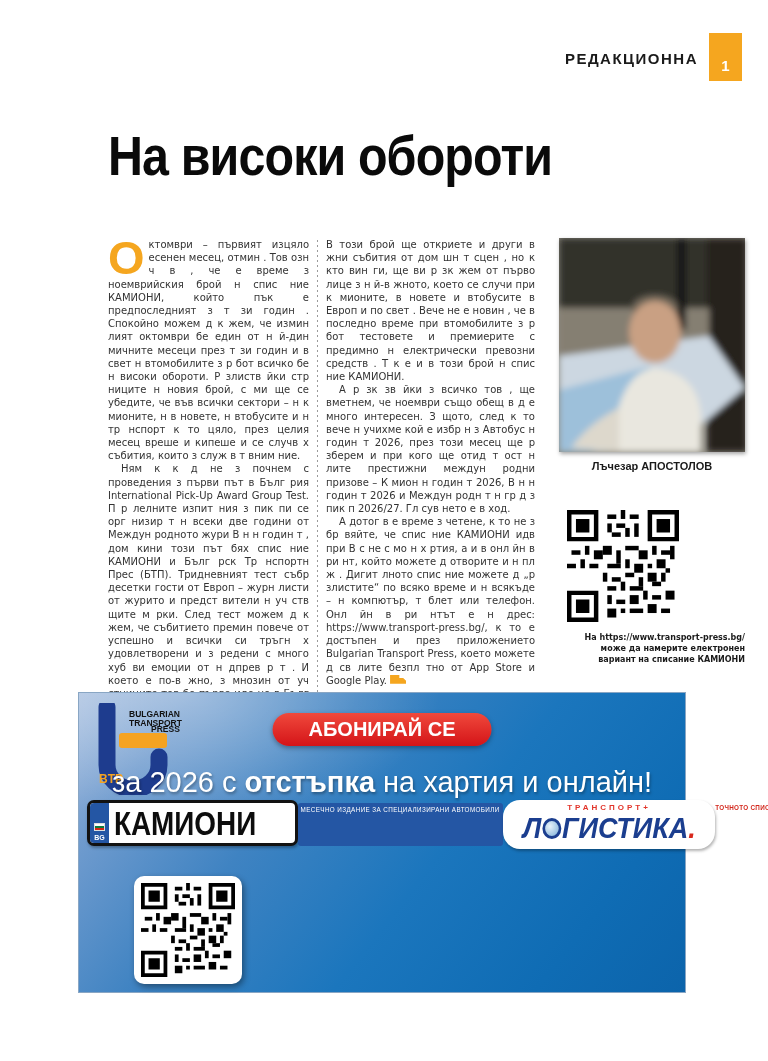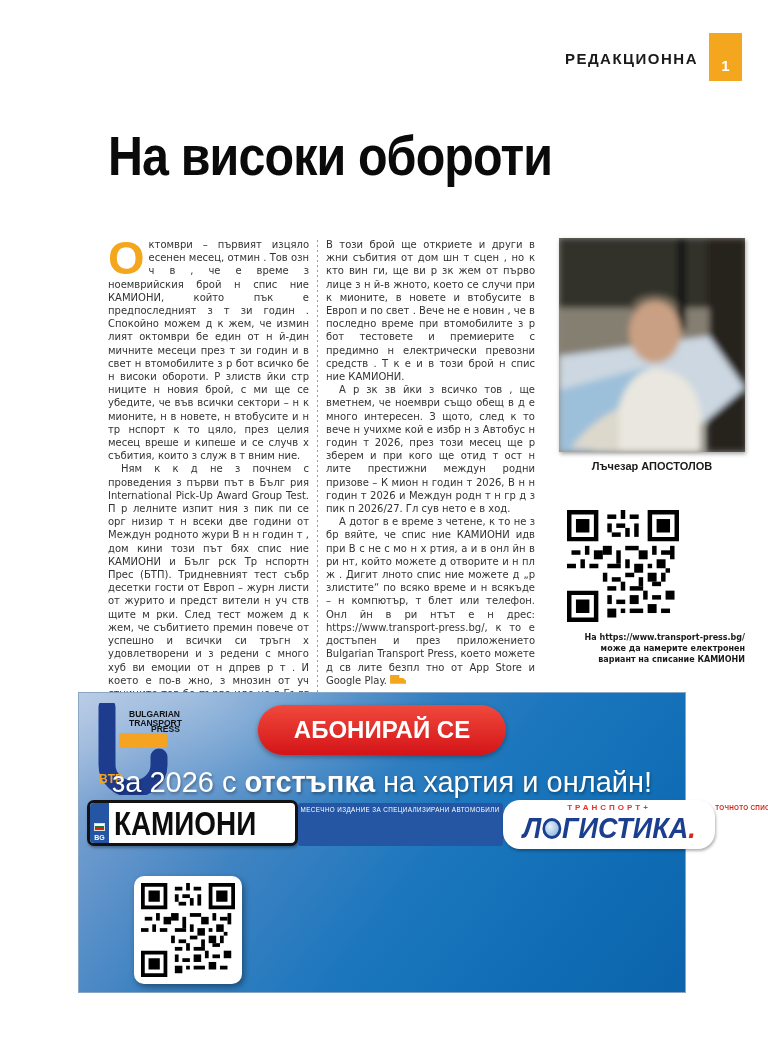--- a/index.html
+++ b/index.html
@@ -63,24 +63,24 @@
   
   .banner {
     position:absolute; left:78px; top:692px; width:608px; height:301px;
     background:
       radial-gradient(ellipse 420px 220px at 18% 0%, rgba(255,255,255,.35), rgba(255,255,255,0) 60%),
       linear-gradient(128deg,#a9c0e0 0%,#6f9bce 14%,#3f83c2 34%,#1b76bd 58%,#0f6cb4 82%,#0c64ab 100%);
     border:1px solid #89a6c4;
   }
   .btp-logo { position:absolute; left:14px; top:10px; }
   .subscribe-btn {
-    position:absolute; left:50%; top:12px; transform:translateX(-50%);
+    position:absolute; left:50%; top:20px; transform:translateX(-50%);
     background:linear-gradient(#f0493c,#d41418); color:#fff;
-    font-family:"Liberation Sans",sans-serif; font-weight:bold; font-size:24px;
-    padding:11px 36px; border-radius:28px; white-space:nowrap;
+    font-family:"Liberation Sans",sans-serif; font-weight:bold; font-size:20px;
+    padding:5px 36px; border-radius:28px; white-space:nowrap;
     box-shadow:0 2px 5px rgba(0,0,0,.35); border:none; cursor:pointer;
   }
   .banner-tagline {
     position:absolute; top:73px; left:0; width:100%; text-align:center;
     font-family:"Liberation Sans",sans-serif; font-size:29px; color:#fff;
     text-shadow:1px 2px 3px rgba(0,0,0,.35); white-space:nowrap;
   }
   .banner-tagline b { font-weight:bold; }
 
   .logos-row { position:absolute; top:107px; left:8px; right:8px; display:flex; justify-content:space-between; align-items:flex-start; }

